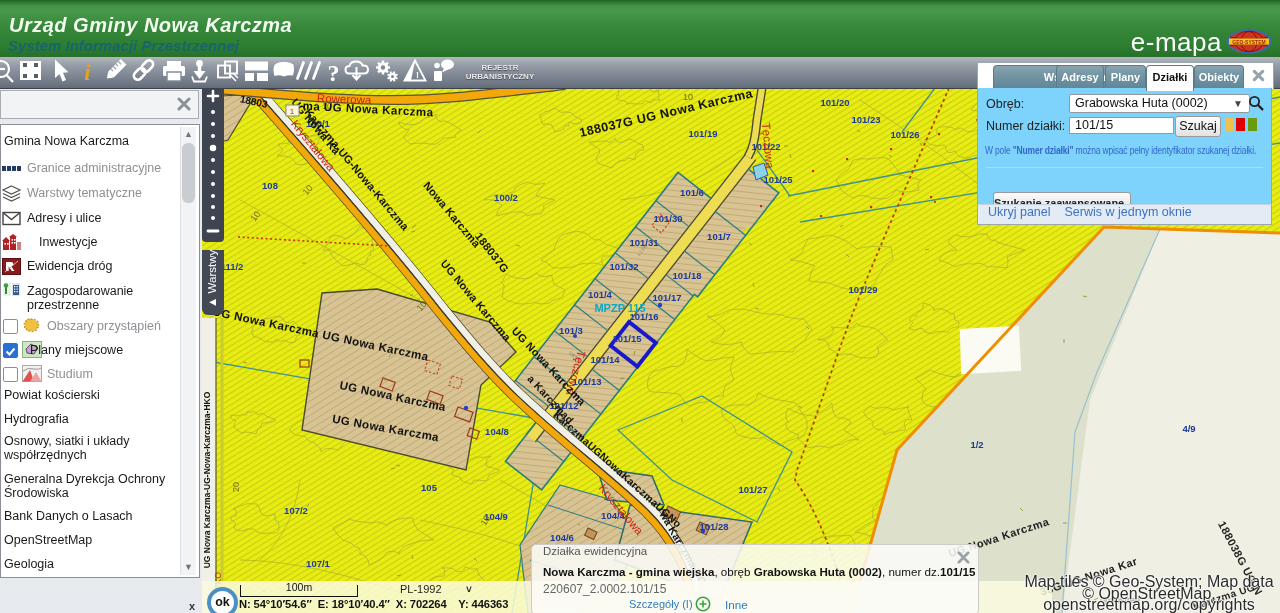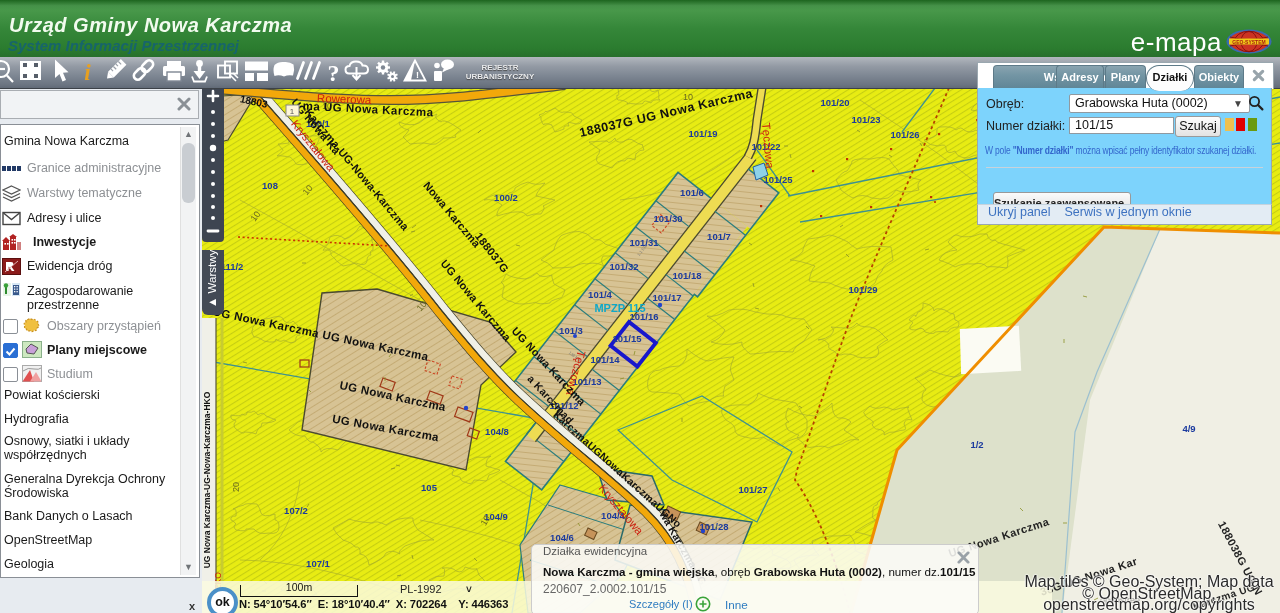--- a/index.html
+++ b/index.html
@@ -554,21 +554,21 @@
         </g>
         <g fill="#fff">
           <rect x="2.4" y="9" width="1.6" height="1.6"></rect>
           <rect x="5" y="9" width="1.6" height="1.6"></rect>
           <rect x="9.5" y="5" width="1.6" height="1.6"></rect>
           <rect x="12" y="5" width="1.6" height="1.6"></rect>
           <rect x="9.5" y="8" width="1.6" height="1.6"></rect>
           <rect x="12" y="8" width="1.6" height="1.6"></rect>
         </g>
       </svg>
-      <div class="li" style="left:32px;top:110px;font-weight:bold;">Inwestycje</div>
+      <div class="li" style="left:38px;top:110px;">Inwestycje</div>
 
       <svg class="licon" style="top:133px;" viewBox="0 0 19 17">
         <rect x="0.5" y="0.5" width="18" height="16" fill="#8b1a1a" stroke="#5a0f0f"></rect>
         <path d="M4 13 L4 4 L9 4 Q11.5 4 11.5 6.2 Q11.5 8.2 9.3 8.4 L12.5 13 L9.8 13 L7 8.8 L6.6 8.8 L6.6 13 Z" fill="#fff"></path>
         <path d="M3 14 L16 3" stroke="#e0b0b0" stroke-width="1" fill="none"></path>
       </svg>
       <div class="li" style="left:26px;top:134px;">Ewidencja dróg</div>
 
       <svg class="licon" style="top:156px;" viewBox="0 0 19 17">
         <rect x="1" y="2" width="8" height="13" fill="#e8f4e8"></rect>
@@ -593,21 +593,21 @@
       </svg>
       <div class="li gray" style="left:46px;top:194px;">Obszary przystąpień</div>
 
       <div class="cb on" style="top:218px;"><svg viewBox="0 0 13 13" style="width:13px;height:13px">
           <path d="M2.5 6.5 L5.5 9.5 L10.5 3.5" stroke="#fff" stroke-width="2" fill="none"></path>
         </svg></div>
       <svg class="licon" style="left:21px;top:216px;width:20px;" viewBox="0 0 20 17">
         <rect x="0.5" y="0.5" width="19" height="16" fill="#cde8c0" stroke="#8ab08a" stroke-width="1"></rect>
         <path d="M4 8 L9 3 L16 7 L12 13 L5 12 Z" fill="#c8a0d8" stroke="#555" stroke-width="1"></path>
       </svg>
-      <div class="li" style="left:46px;top:218px;font-weight:bold;">Plany miejscowe</div>
+      <div class="li" style="left:29px;top:218px;">Plany miejscowe</div>
 
       <div class="cb" style="top:242px;"></div>
       <svg class="licon" style="left:21px;top:240px;width:20px;" viewBox="0 0 20 17">
         <rect x="0.5" y="0.5" width="19" height="16" fill="#f0f0f0" stroke="#aaa"></rect>
         <path d="M0.5 16.5 L8 5 L12 16.5 Z" fill="#e05050"></path>
         <path d="M8 16.5 L14 7 L19.5 16.5 Z" fill="#f0a0a0"></path>
         <path d="M1 6 Q6 2 12 4 Q17 5 19 3" stroke="#999" fill="none"></path>
       </svg>
       <div class="li gray" style="left:46px;top:242px;">Studium</div>
 
@@ -625,21 +625,21 @@
       </div>
     </div>
     <div id="sb-x">x</div>
   </div>
 
   <div id="rpanel">
     <div id="tabstrip">
       <div class="tab" style="left:15px;width:72px;padding-left:48px;">Współrzędne</div>
       <div class="tab" style="left:78px;width:46px;">Adresy</div>
       <div class="tab" style="left:127px;width:39px;">Plany</div>
-      <div class="tab active" style="left:168px;width:46px;border-radius:13px;">Działki</div>
+      <div class="tab active" style="left:168px;width:46px;">Działki</div>
       <div class="tab" style="left:216px;width:48px;">Obiekty</div>
       <svg id="tab-x" viewBox="0 0 14 14">
         <path d="M2.5 2.5 L11.5 11.5 M11.5 2.5 L2.5 11.5" stroke="#98a4ab" stroke-width="3.4" stroke-linecap="round"></path>
       </svg>
     </div>
     <div id="rbody">
       <div class="rlabel" style="left:8px;top:9px;">Obręb:</div>
       <div id="obreb-sel">Grabowska Huta (0002)<span style="position:absolute;right:6px;top:0px;color:#444;font-size:10px;">▼</span></div>
       <svg style="position:absolute;left:270px;top:7px;width:16px;height:16px;" viewBox="0 0 16 16">
         <circle cx="6.5" cy="6.5" r="4.6" fill="none" stroke="#222" stroke-width="1.8"></circle>

